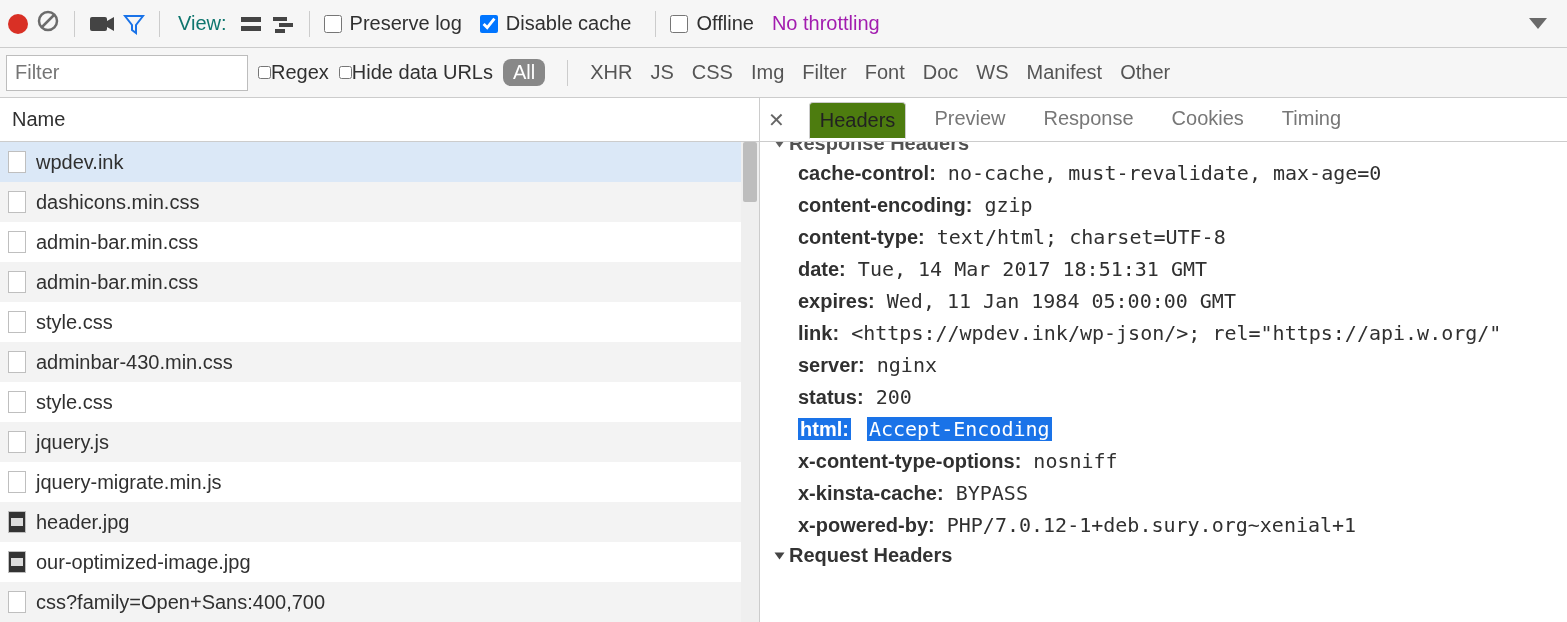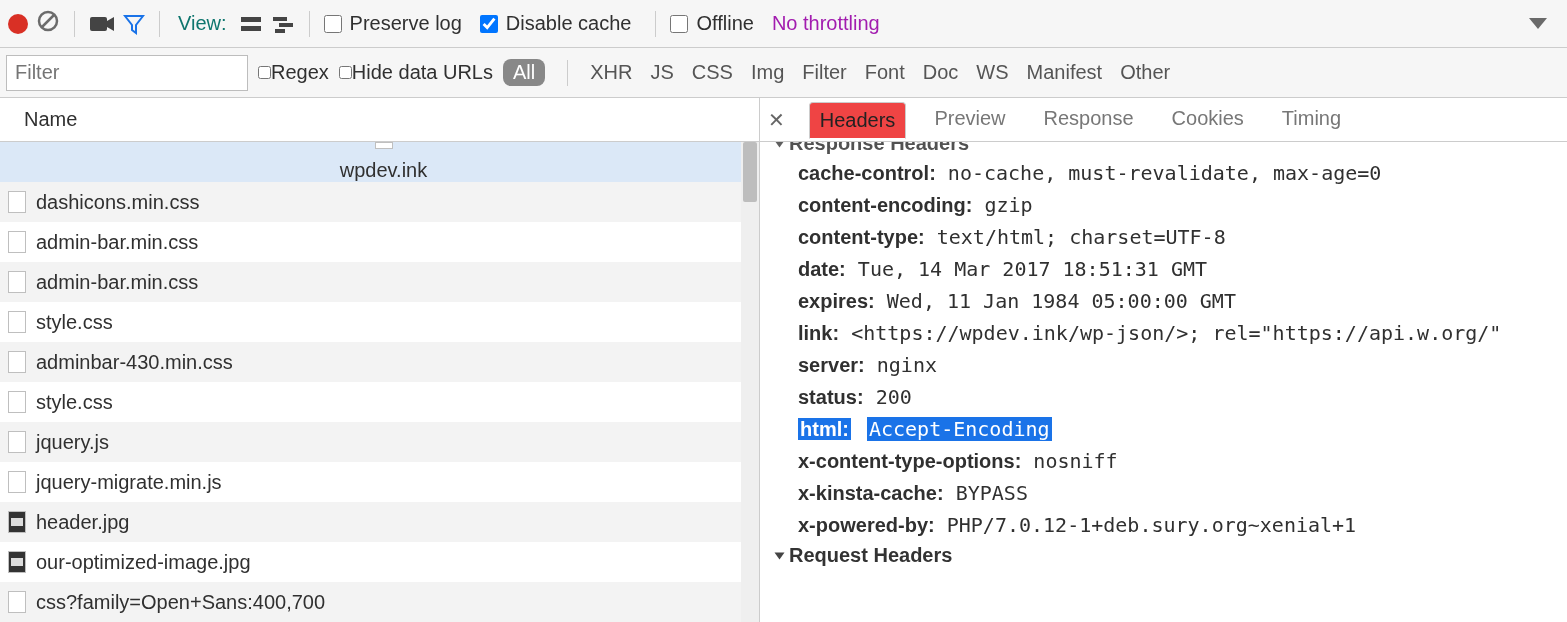--- a/index.html
+++ b/index.html
@@ -17,38 +17,38 @@
 
 .filterbar { display: flex; align-items: center; height: 50px; border-bottom: 1px solid #ccc; padding: 4px 6px; gap: 10px; background: #f6f6f6; }
 .filterbar input[type="text"] { width: 242px; height: 36px; font-size: 20px; padding: 2px 8px; border: 1px solid #bdbdbd; background: #fff; color: #777; }
 .filterbar .chk { display: inline-flex; align-items: center; gap: 0; }
 .filterbar .pill { background: #888; color: #fff; padding: 2px 10px; border-radius: 8px; }
 .filterbar .ftype { color: #555; cursor: default; }
 .filterbar .sep { width: 1px; height: 26px; background: #ccc; margin: 0 4px; }
 
 .content { display: flex; height: calc(622px - 48px - 50px); }
 .left { width: 760px; border-right: 1px solid #ccc; display: flex; flex-direction: column; }
-.colhead { height: 44px; border-bottom: 1px solid #ccc; display: flex; align-items: center; padding-left: 24px; font-size: 20px; }
+.colhead { height: 44px; border-bottom: 1px solid #ccc; display: flex; align-items: center; padding-left: 12px; font-size: 20px; }
 .listwrap { position: relative; flex: 1; overflow: hidden; }
 .list { position: absolute; inset: 0; overflow: hidden; }
 .row { display: flex; align-items: center; height: 40px; padding-left: 8px; gap: 10px; }
 .row:nth-child(even) { background: #f3f3f3; }
-.row.selected { background: #dbe8f7; flex-direction: column; }
+.row.selected { background: #dbe8f7; }
 .fileicon { width: 18px; height: 22px; border: 1px solid #bfbfbf; background: linear-gradient(#fff,#fff); position: relative; }
 .fileicon.img { background: #333; }
 .fileicon.img::after { content: ""; position: absolute; left: 2px; right: 2px; top: 6px; height: 8px; background: #ddd; }
 .filename { font-size: 20px; color: #303030; }
 .scrollbar { position: absolute; right: 0; top: 0; bottom: 0; width: 18px; background: #efefef; }
 .scrollbar .thumb { position: absolute; left: 2px; right: 2px; top: 0; height: 60px; background: #bdbdbd; border-radius: 2px; }
 
 .right { flex: 1; display: flex; flex-direction: column; }
 .tabs { display: flex; align-items: center; height: 44px; border-bottom: 1px solid #ccc; padding: 0 8px; gap: 18px; }
 .tabs .close { font-size: 20px; color: #666; margin-right: 6px; cursor: default; }
 .tab { color: #777; padding: 6px 10px; }
-.tab.active { color: #222; border: 1px solid #ccc; border-bottom: 1px solid #fff; border-radius: 4px 4px 0 0; background: #ef4444; position: relative; top: 1px; text-align: center; }
+.tab.active { color: #222; border: 1px solid #ccc; border-bottom: 1px solid #fff; border-radius: 4px 4px 0 0; background: #4d7c0f; position: relative; top: 1px; text-align: center; }
 
 .headerspane { flex: 1; overflow: hidden; padding: 0 10px 10px 10px; font-size: 20px; }
 .section-title { font-weight: 700; color: #333; padding: 2px 0 2px 6px; display: flex; align-items: center; gap: 6px; }
 .section-title.cut { margin-top: -12px; opacity: 0.85; }
 .tri { display: inline-block; width: 0; height: 0; border-left: 7px solid #444; border-top: 5px solid transparent; border-bottom: 5px solid transparent; transform: rotate(90deg); }
 .kv { padding-left: 28px; line-height: 32px; font-family: Menlo, Consolas, monospace; font-size: 20px; white-space: nowrap; }
 .kv .k { font-weight: 700; font-family: "Segoe UI", Arial, sans-serif; }
 .kv .v { font-family: Menlo, Consolas, monospace; }
 .kv.hl .k, .kv.hl .v { background: #1a73e8; color: #fff; padding: 0 2px; }
 .kv.hl .k { margin-right: 4px; }

